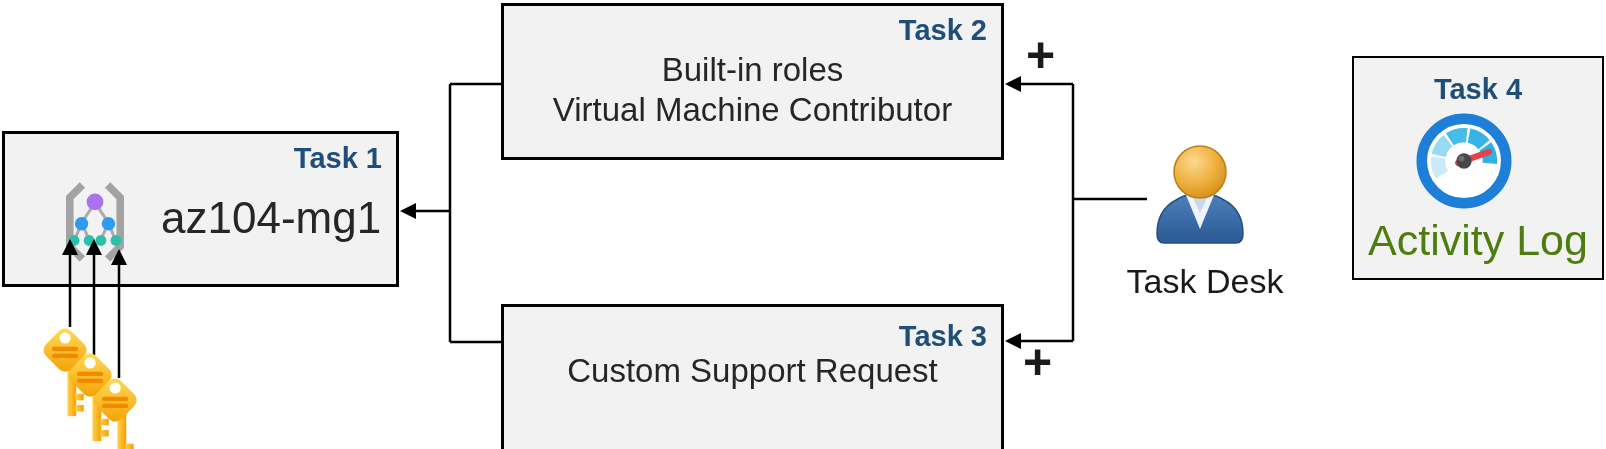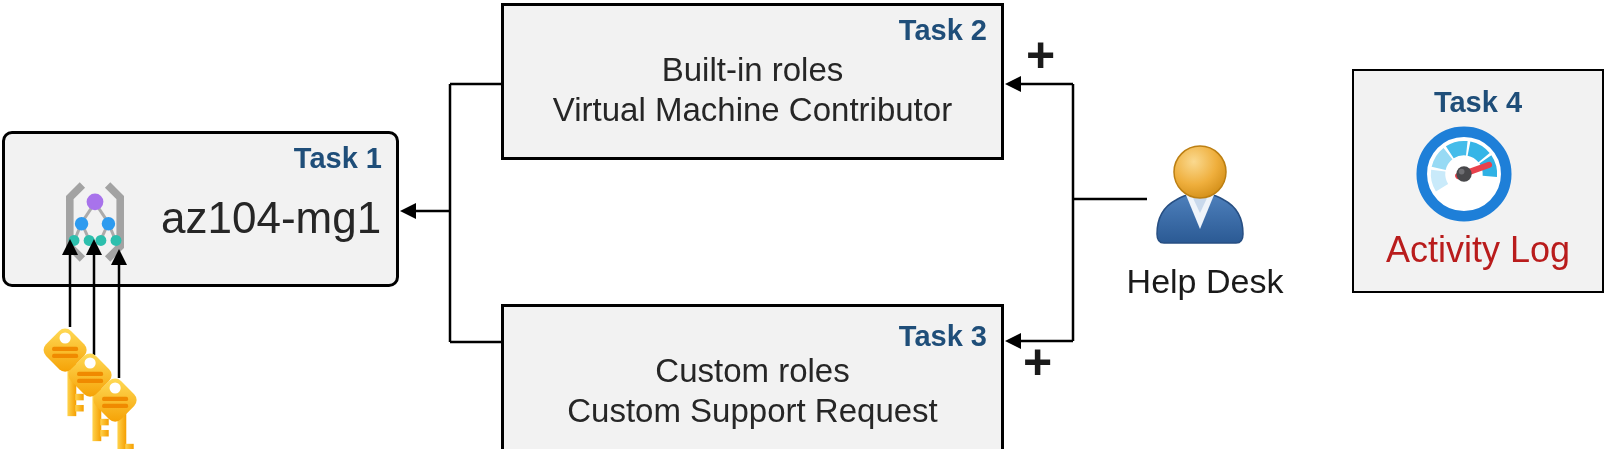--- a/index.html
+++ b/index.html
@@ -4,24 +4,24 @@
 <style>
   html,body { margin:0; padding:0; background:#ffffff; }
   .canvas {
     position:relative; width:1606px; height:449px; overflow:hidden;
     background:#fff; font-family:"Liberation Sans", sans-serif;
   }
   .box {
     position:absolute; background:var(--box_fill,#F2F2F2);
     border:3px solid var(--box_border,#000); box-sizing:border-box;
   }
-  .task1 { left:2px;    top:131px; width:397px; height:156px;border-radius:10px; }
+  .task1 { left:2px;    top:131px; width:397px; height:156px; }
   .task2 { left:501px;  top:3px;   width:503px; height:157px; }
   .task3 { left:501px;  top:263px; width:503px; height:153px;margin-top:41px; }
-  .task4 { left:1352px; top:69px;  width:252px; height:224px; border-width:2px; }
+  .task4 { left:1352px; top:56px;  width:252px; height:224px; border-width:2px; }
 
   .task-label {
     position:absolute; top:8px; right:14px;
     color:var(--accent,#1F4E79); font-weight:bold; font-size:29px;
   }
   .task3 .task-label { top:13px; }
   .box-lines {
     position:absolute; left:0; right:0; top:44px; text-align:center;
     font-size:33px; line-height:40px; color:var(--body_text,#262626);
   }
@@ -31,21 +31,21 @@
   }
   .mg-icon   { position:absolute; left:48px; top:46px; }
 
   .task4-label {
     position:absolute; top:15px; left:0; width:100%; text-align:center;
     color:var(--accent,#1F4E79); font-weight:bold; font-size:29px;
   }
   .gauge-icon { position:absolute; left:62px; top:55px; }
   .task4-caption {
     position:absolute; top:158px; left:0; width:100%; text-align:center;
-    font-size:36px; color:#b91c1c;
+    font-size:43px; color:#4d7c0f;
   }
 
   .person-icon { position:absolute; left:1154px; top:145px; }
   .person-caption {
     position:absolute; left:1105px; top:260px; width:200px; text-align:center;
     font-size:34px; line-height:42px; color:#1a1a1a;
   }
 
   .plus {
     position:absolute; font-size:50px; font-weight:bold; color:#1a1a1a;
@@ -90,21 +90,20 @@
     <span class="task-label">Task 2</span>
     <div class="box-lines">
       <div>Built-in roles</div>
       <div>Virtual Machine Contributor</div>
     </div>
   </div>
 
   <div class="box task3">
     <span class="task-label">Task 3</span>
     <div class="box-lines">
-      <div>Custom roles</div>
       <div>Custom Support Request</div>
     </div>
   </div>
 
   <div class="box task4">
     <span class="task4-label">Task 4</span>
     <svg class="gauge-icon" width="96" height="96" viewBox="0 0 100 100">
       <circle cx="50" cy="50" r="44" fill="#ffffff" stroke="#1E7FD8" stroke-width="11"></circle>
       <g fill="none" stroke-width="15">
         <path d="M27.1,64.3 A27,27 0 0 1 23.2,46.5" stroke="#C9EAFA"></path>
@@ -131,21 +130,21 @@
         <stop offset="0" stop-color="#4E80BC"></stop>
           <stop offset="1" stop-color="#2B5A94"></stop>
       </linearGradient>
     </defs>
     <path d="M10,98 Q3,98 3,89 Q3,65 22,55 Q30,50 38,49 L54,49 Q62,50 70,55 Q89,65 89,89 Q89,98 82,98 Z" fill="url(#bodyGrad)" stroke="#274F83" stroke-width="1.5"></path>
     <path d="M32,50 L46,84 L60,50 Q53,46 46,46 Q39,46 32,50 Z" fill="#EFF4FA"></path>
     <path d="M38,51 L46,68 L54,51 Z" fill="#C9D9EC"></path>
     <circle cx="46" cy="27" r="26" fill="url(#headGrad)" stroke="#BC7F12" stroke-width="1.5"></circle>
   </svg>
   <div class="person-caption">
-    <div>Help Desk</div>
+    <div>Task Desk</div>
   </div>
 
   <div class="plus plus-top">+</div>
   <div class="plus plus-bottom">+</div>
 
   <svg class="overlay" width="1606" height="449" viewBox="0 0 1606 449">
     <g stroke="#000" stroke-width="2.5" fill="none">
       <path d="M450,84 H502 M450,342 H502 M450,84 V342 M450,211 H414"></path>
       <path d="M1073,84 V341 M1073,84 H1019 M1073,341 H1019 M1073,199 H1147"></path>
       <path d="M70,327 V253 M94,355 V253 M119,378 V263"></path>

